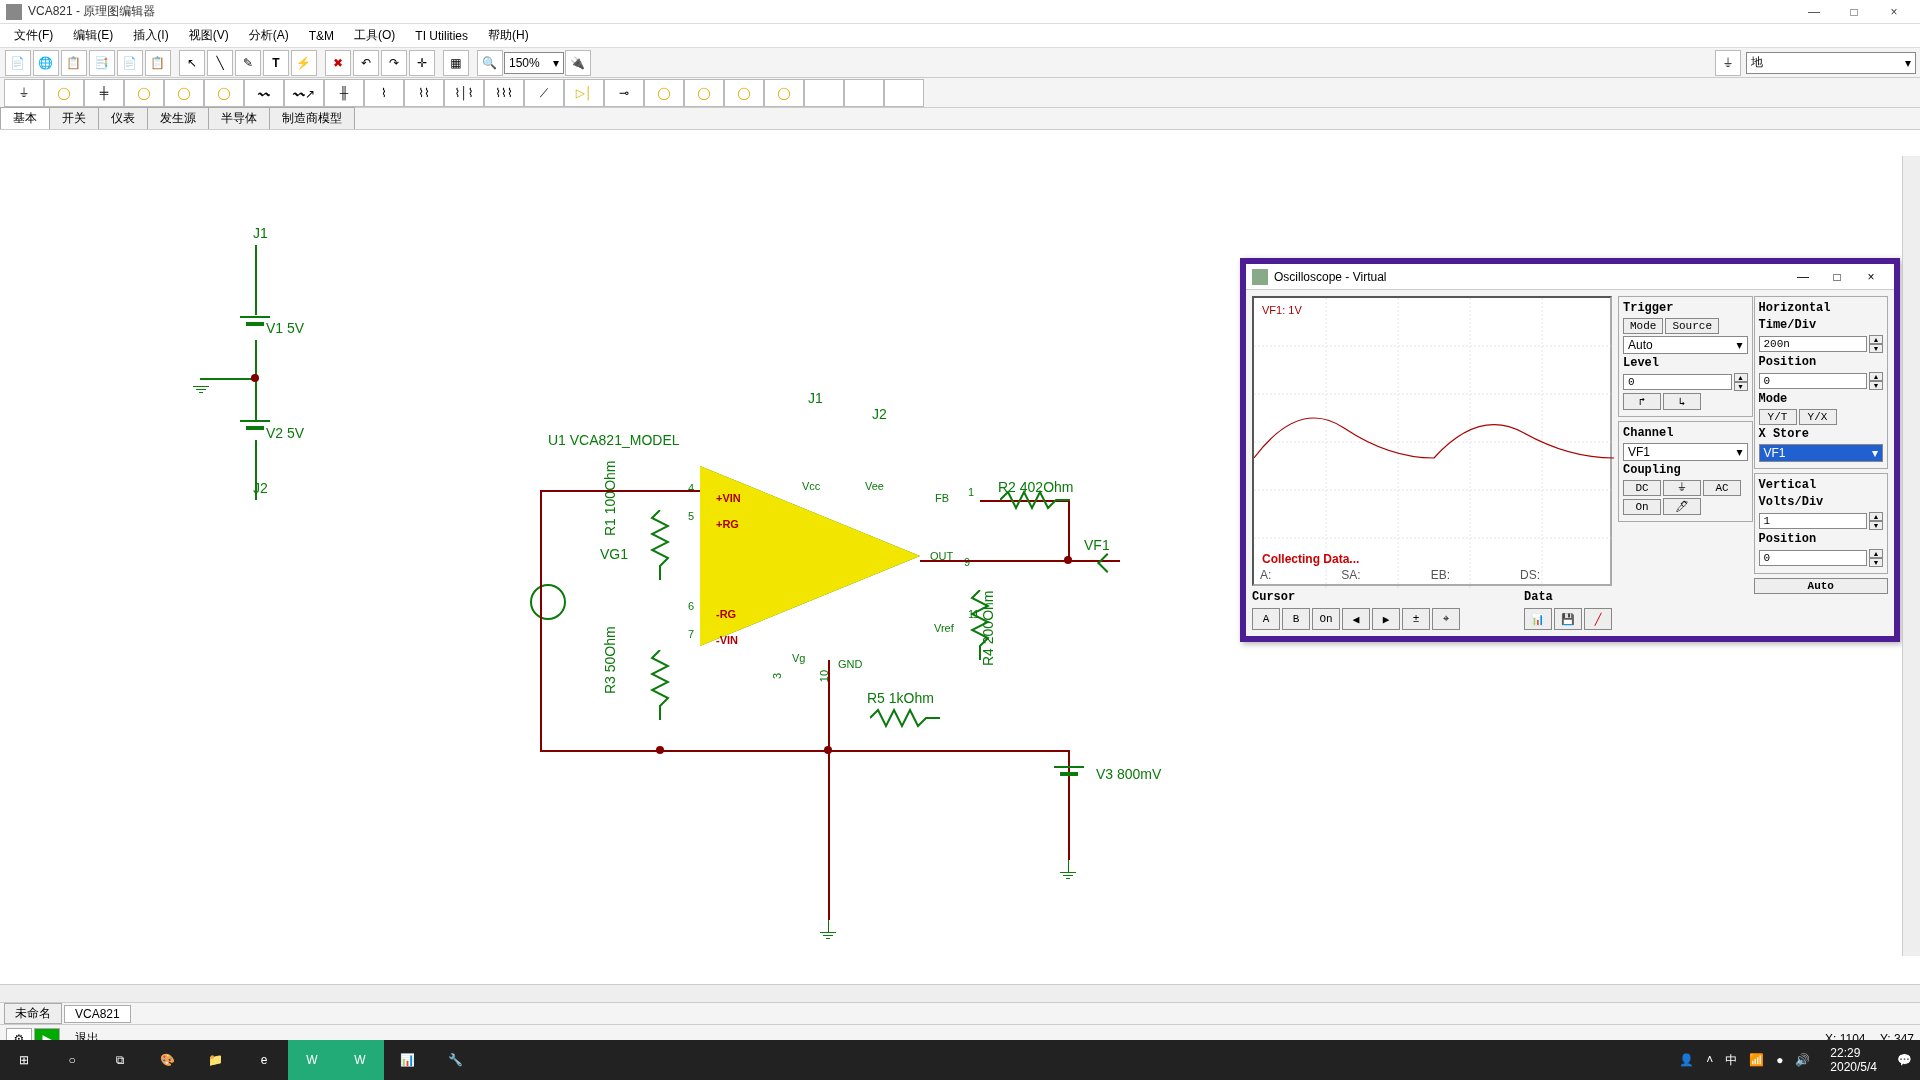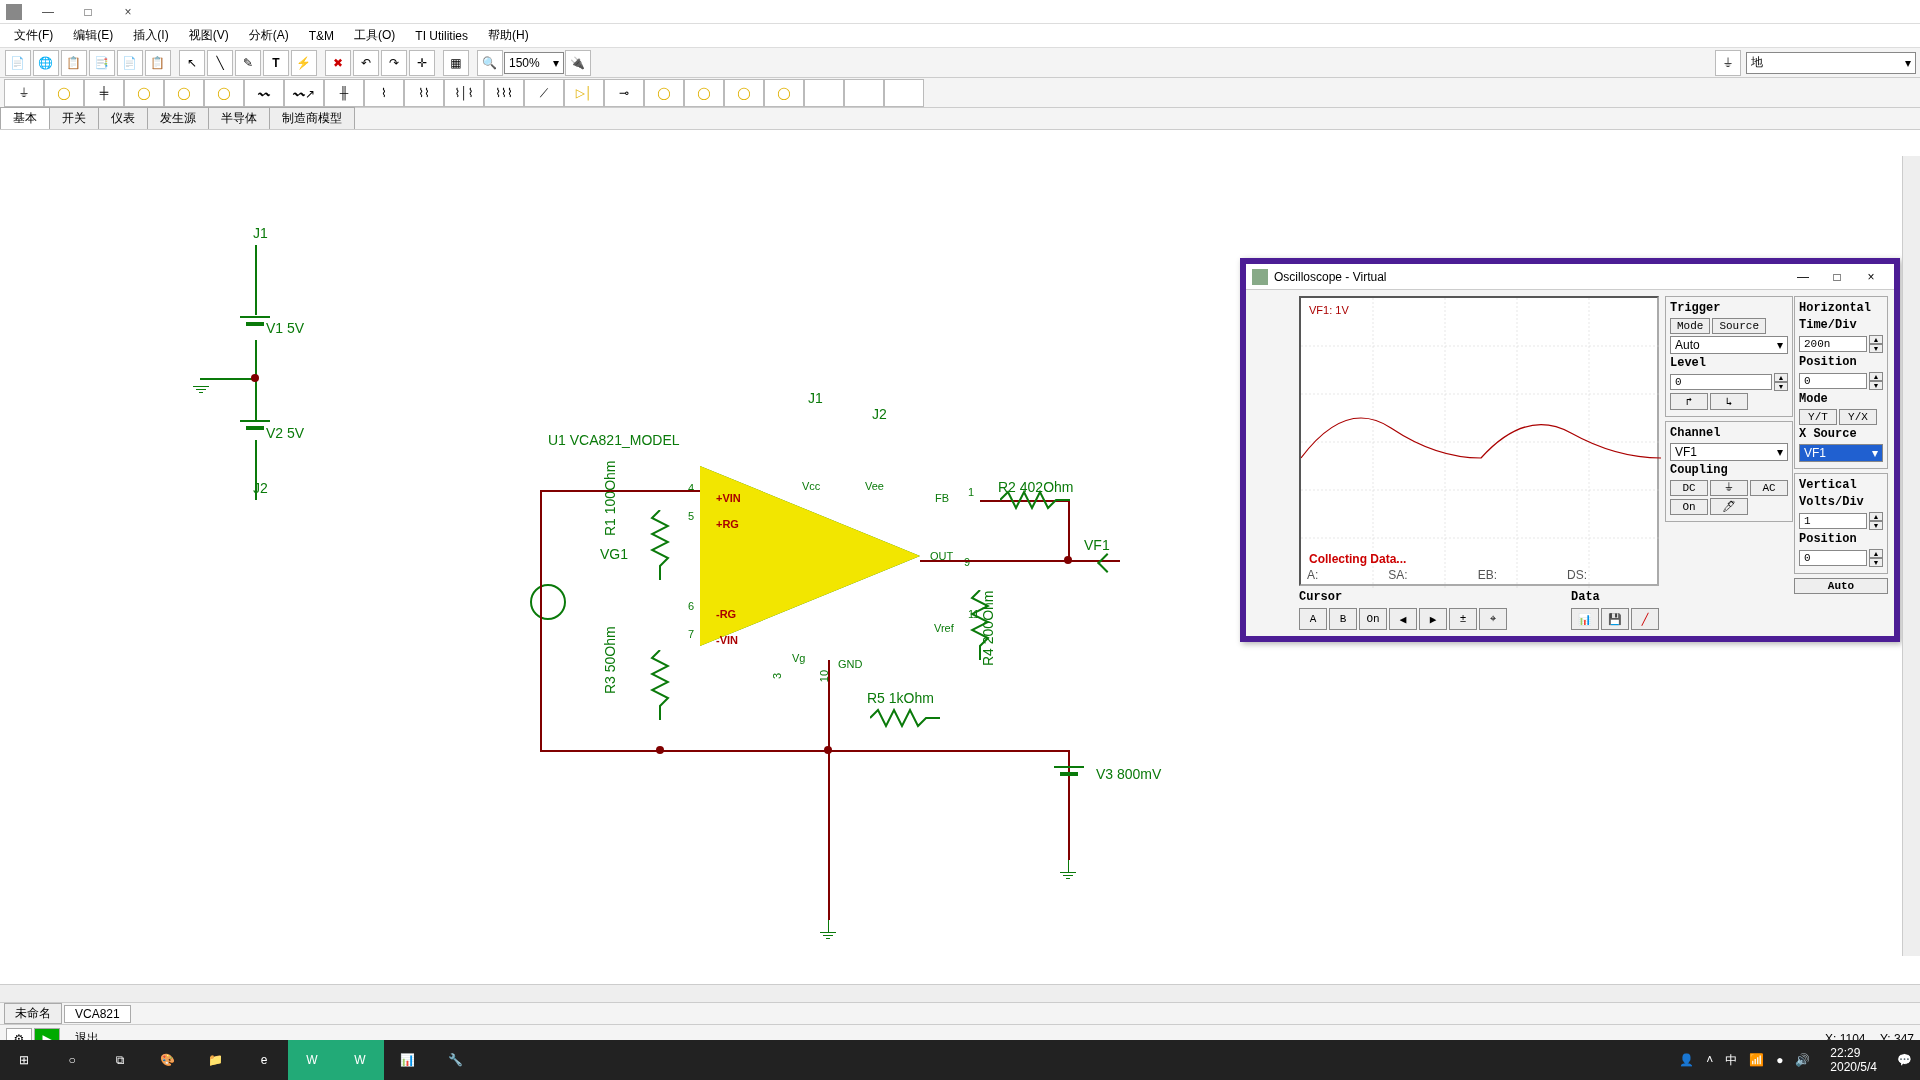--- a/index.html
+++ b/index.html
@@ -55,39 +55,39 @@
 .taskbar .tb-icon { width: 48px; height: 40px; display: flex; align-items: center; justify-content: center; }
 .taskbar .tray { margin-left: auto; display: flex; align-items: center; padding-right: 8px; gap: 12px; }
 .taskbar .clock { font-size: 11px; line-height: 1.2; padding: 0 8px; }
 
 
 .osc { position: absolute; left: 1240px; top: 258px; width: 660px; background: #f4f4f4; border: 6px solid #4c1d95; box-shadow: 2px 2px 6px rgba(0,0,0,.3); }
 .osc-title { height: 26px; background: #fff; display: flex; align-items: center; padding: 0 6px; border-bottom: 1px solid #ccc; }
 .osc-title .t { flex: 1; }
 .osc-title .wb { width: 34px; text-align: center; }
 .osc-body { display: flex; padding: 6px; gap: 6px; }
-.osc-left { flex: 1; margin-left: 47px; }
+.osc-left { flex: 1; }
 .osc-screen { width: 360px; height: 290px; border: 2px inset #aaa; background: #fff; position: relative; }
 .osc-screen .vf { position: absolute; left: 8px; top: 6px; color: #a00; font-size: 11px; }
 .osc-screen .coll { position: absolute; left: 8px; bottom: 18px; color: #c00; font-weight: bold; font-size: 12px; }
 .osc-screen svg { position: absolute; top: 0; left: 0; }
 .osc-grid line { stroke: #ccc; stroke-width: 0.5; stroke-dasharray: 2 2; }
 .osc-wave { stroke: #a00; stroke-width: 1.2; fill: none; }
 
 .osc-panel { border: 1px solid #aaa; padding: 4px; margin-bottom: 4px; background: #f4f4f4; }
 .osc-panel .hdr { font-weight: bold; font-family: "Courier New", monospace; font-size: 12px; margin-bottom: 3px; }
 .osc-panel .row { display: flex; gap: 2px; margin-bottom: 2px; align-items: center; }
 .osc-btn { border: 1px solid #888; background: #eee; padding: 1px 6px; font-family: "Courier New", monospace; font-size: 11px; min-width: 38px; text-align: center; }
 .osc-combo { border: 1px solid #888; background: #fff; padding: 1px 4px; display: flex; justify-content: space-between; align-items: center; font-family: "Courier New", monospace; font-size: 11px; }
 .osc-combo.sel { background: #2060d0; color: #fff; }
 .spin { display: flex; flex-direction: column; }
 .spin div { width: 14px; height: 9px; border: 1px solid #888; background: #eee; font-size: 7px; text-align: center; line-height: 7px; }
 .osc-input { flex: 1; border: 1px solid #888; background: #fff; padding: 1px 4px; font-family: "Courier New", monospace; font-size: 11px; }
 
-.osc-right { width: 250px; display: flex; gap: 1px; }
+.osc-right { width: 270px; display: flex; gap: 1px; }
 .osc-col { flex: 1; }
 
 .cursor-row, .data-row { display: flex; gap: 2px; margin-top: 4px; }
 .cur-btn { border: 1px solid #888; background: #eee; width: 28px; height: 22px; display: flex; align-items: center; justify-content: center; font-family: "Courier New", monospace; font-size: 11px; }
 
 .scroll-v { position: absolute; right: 0; top: 156px; width: 18px; height: 800px; background: #eee; border-left: 1px solid #ccc; }
 .scroll-h { position: absolute; left: 0; bottom: 78px; width: 100%; height: 18px; background: #eee; border-top: 1px solid #ccc; }
 
 .gnd-sym { position: absolute; }
 .gnd-sym .v { width: 1px; height: 12px; background: #0a7a0a; margin: 0 auto; }
@@ -96,20 +96,21 @@
 .gnd-sym .h3 { width: 4px; height: 1px; background: #0a7a0a; margin: 2px auto 0; }
 
 .amp-pin-label { position: absolute; color: #a00; font-size: 11px; font-weight: bold; }
 .amp-pin-green { position: absolute; color: #0a7a0a; font-size: 11px; }
 </style>
 </head>
 <body>
 
 <div class="title-bar">
   <div class="icon"></div>
+  <div class="title">VCA821 - 原理图编辑器</div>
   <div class="win-btn">—</div>
   <div class="win-btn">□</div>
   <div class="win-btn">×</div>
 </div>
 
 <div class="menu-bar">
   <span>文件(F)</span>
   <span>编辑(E)</span>
   <span>插入(I)</span>
   <span>视图(V)</span>
@@ -430,21 +431,21 @@
               <div class="spin">
                 <div>▲</div>
                 <div>▼</div>
               </div>
             </div>
           <div class="hdr">Mode</div>
           <div class="row">
               <div class="osc-btn">Y/T</div>
               <div class="osc-btn">Y/X</div>
             </div>
-          <div class="hdr">X Source</div>
+          <div class="hdr">X Store</div>
           <div class="row">
               <div class="osc-combo sel" style="flex:1">
                 <span>VF1</span>
                 <span>▾</span>
               </div>
             </div>
         </div>
         <div class="osc-panel">
           <div class="hdr">Vertical</div>
           <div class="hdr">Volts/Div</div>

